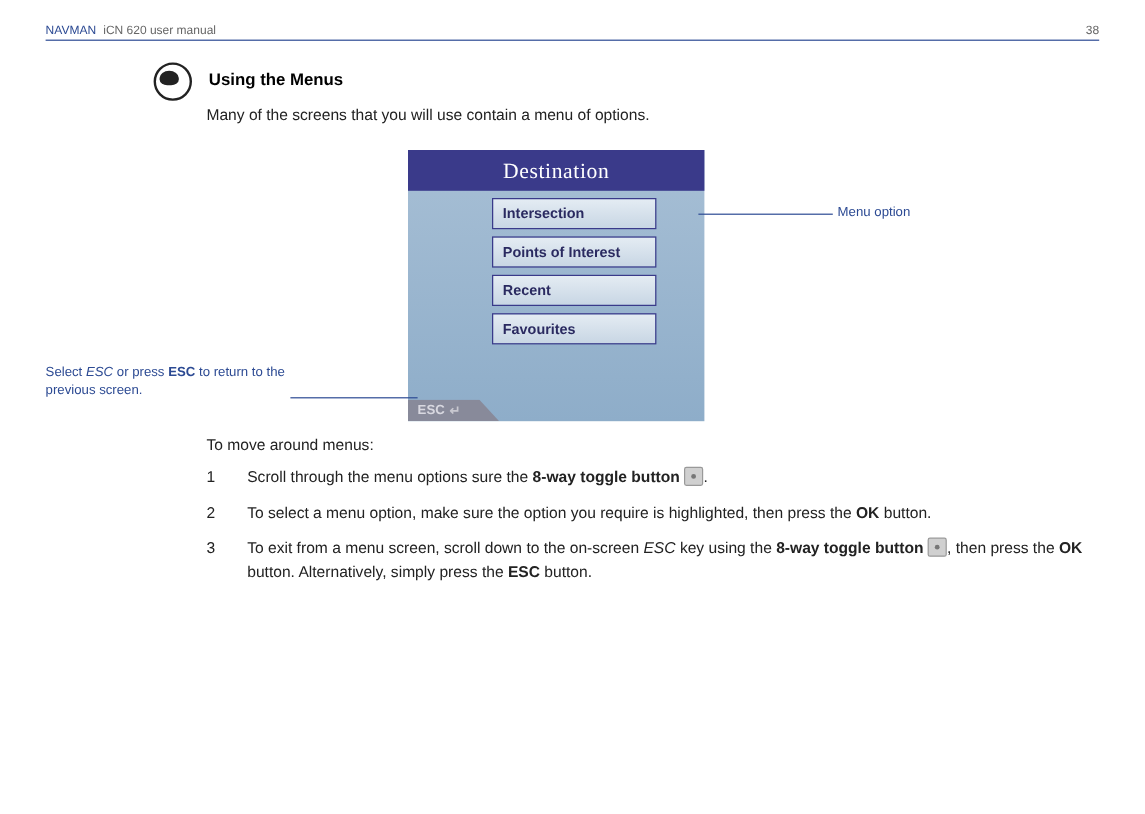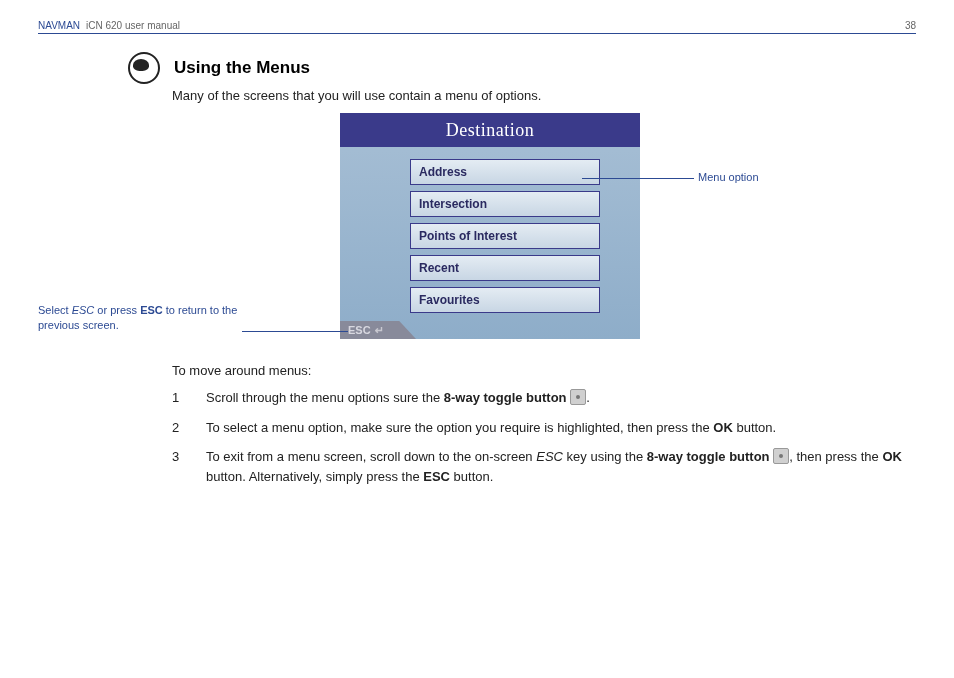--- a/index.html
+++ b/index.html
@@ -62,42 +62,42 @@
     position: absolute;
     width: 16px;
     height: 12px;
     background: #222;
     border-radius: 50% 50% 40% 40%;
     top: 5px;
     left: 3px;
   }
   .section-title {
     font-weight: bold;
-    font-size: 17px;
+    font-size: 14px;
     margin-top: 6px;
   }
   .intro {
     font-size: 13px;
     color: #222;
     margin-left: 44px;
     margin-bottom: 10px;
   }
 
   .figure-zone {
     position: relative;
     height: 240px;
     margin-bottom: 10px;
   }
 
   
   .device {
     position: absolute;
     left: 212px;
-    top: 0;
-    width: 300px;
+    top: 12px;
+    width: 247px;
     height: 226px;
     background: linear-gradient(to bottom, #a7bfd5 0%, #8eadc9 100%);
     font-family: Arial, sans-serif;
   }
   .device-titlebar {
     height: 34px;
     background: #3a3a8a;
     display: flex;
     align-items: center;
     justify-content: center;
@@ -245,21 +245,20 @@
       <div class="section-title">Using the Menus</div>
     </div>
     <div class="intro">Many of the screens that you will use contain a menu of options.</div>
 
     <div class="figure-zone">
 
       <div class="device">
         <div class="device-titlebar">
           <span class="device-title">Destination</span>
         </div>
-        <div class="menu-item first">Address</div>
         <div class="menu-item">Intersection</div>
         <div class="menu-item">Points of Interest</div>
         <div class="menu-item">Recent</div>
         <div class="menu-item">Favourites</div>
         <div class="esc-tab">ESC</div>
       </div>
 
       <div class="callout-line-right"></div>
       <div class="callout-label callout-right">Menu option</div>
 

